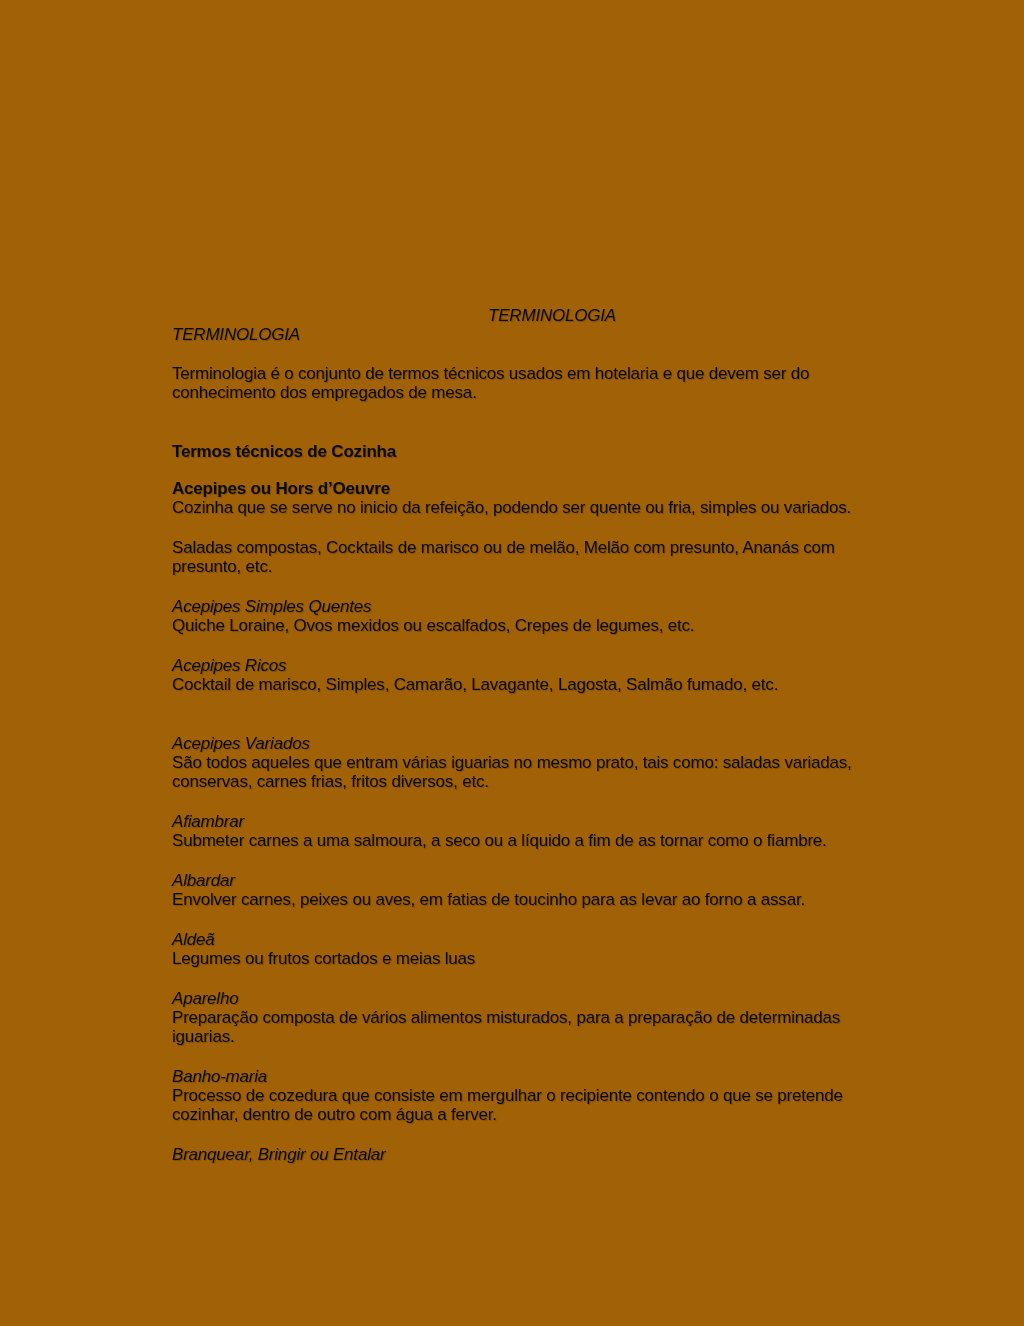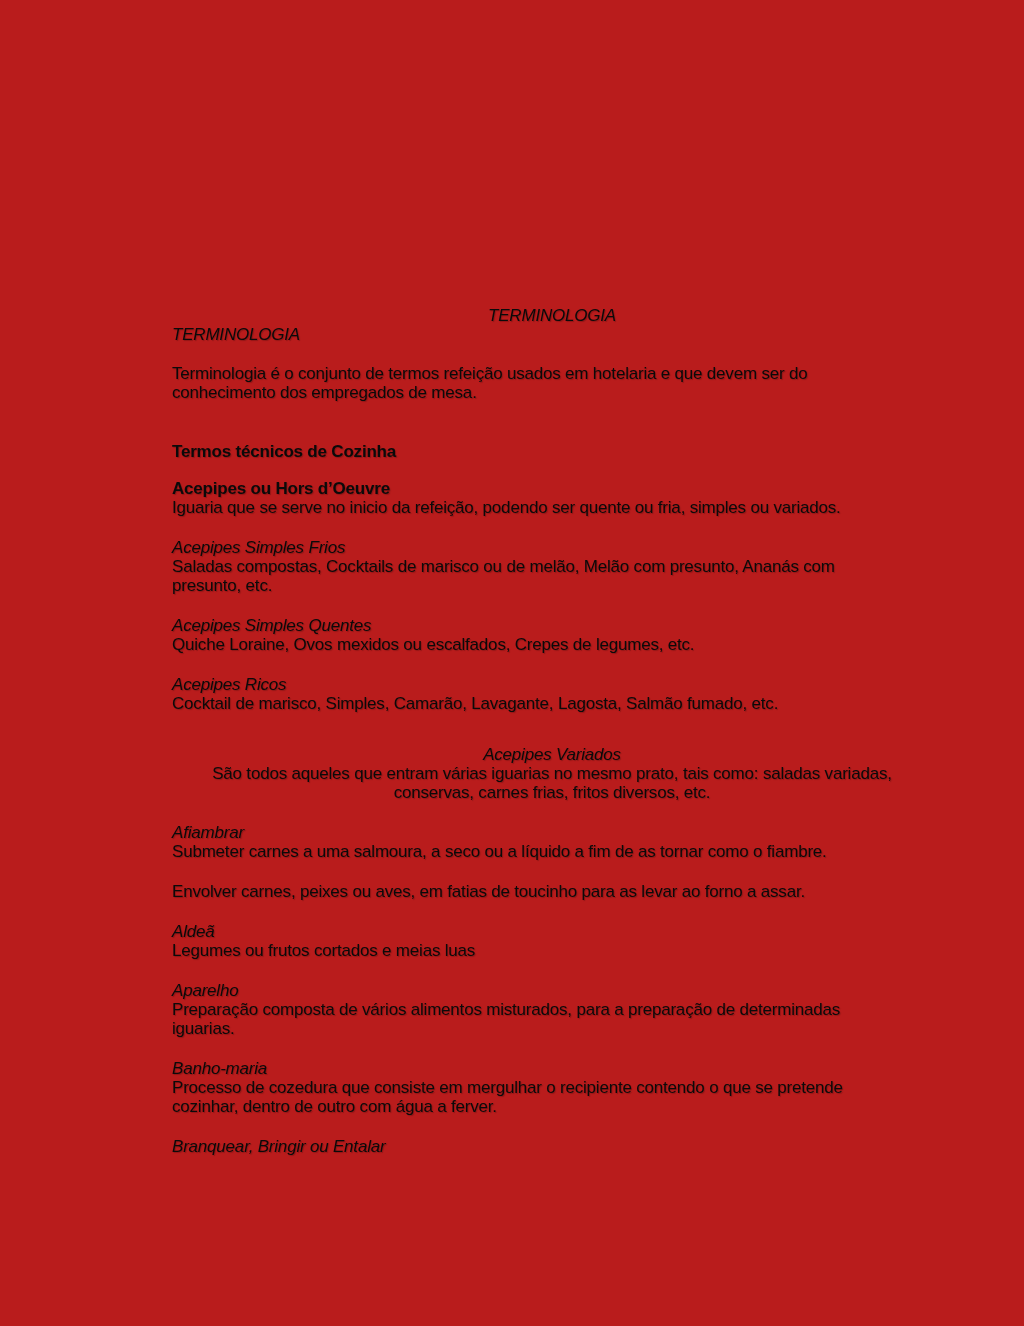--- a/index.html
+++ b/index.html
@@ -8,21 +8,21 @@
     width: 1024px;
     height: 1326px;
     position: relative;
     font-family: "Liberation Sans", "DejaVu Sans", sans-serif;
     color: #0a0a0a;
     overflow: hidden;
   }
   .page {
     position: absolute;
     inset: 0;
-    background: #b91c1c;
+    background: #a16207;
   }
   .content {
     position: absolute;
     left: 172px;
     top: 0;
     width: 760px;
     padding-top: 306px;
     font-size: 17px;
     line-height: 19px;
     letter-spacing: -0.2px;
@@ -42,42 +42,41 @@
   .section-heading {
     margin-top: 40px;
     text-align: left;
     font-weight: bold;
   }
   .terms-list {
     margin-top: 18px;
   }
   .entry { margin-top: 21px; }
   .entry:first-child { margin-top: 0; }
-  .entry.extra-gap { margin-top: 32px; text-align: center; }
+  .entry.extra-gap { margin-top: 40px; }
   .term { font-style: italic; }
   .term.regular { font-style: normal; font-weight: bold; }
   .definition { white-space: pre-line; }
 </style>
 </head>
 <body>
 
 <div class="page">
   <div class="content">
     <div class="doc-title">TERMINOLOGIA</div>
     <div class="doc-subtitle">TERMINOLOGIA</div>
-    <p class="intro">Terminologia é o conjunto de termos refeição usados em hotelaria e que devem ser do
+    <p class="intro">Terminologia é o conjunto de termos técnicos usados em hotelaria e que devem ser do
 conhecimento dos empregados de mesa.</p>
     <div class="section-heading">Termos técnicos de Cozinha</div>
     <div class="terms-list">
         <div class="entry">
           <div class="term regular">Acepipes ou Hors d’Oeuvre</div>
-          <div class="definition">Iguaria que se serve no inicio da refeição, podendo ser quente ou fria, simples ou variados.</div>
+          <div class="definition">Cozinha que se serve no inicio da refeição, podendo ser quente ou fria, simples ou variados.</div>
         </div>
         <div class="entry">
-          <div class="term">Acepipes Simples Frios</div>
           <div class="definition">Saladas compostas, Cocktails de marisco ou de melão, Melão com presunto, Ananás com
 presunto, etc.</div>
         </div>
         <div class="entry">
           <div class="term">Acepipes Simples Quentes</div>
           <div class="definition">Quiche Loraine, Ovos mexidos ou escalfados, Crepes de legumes, etc.</div>
         </div>
         <div class="entry">
           <div class="term">Acepipes Ricos</div>
           <div class="definition">Cocktail de marisco, Simples, Camarão, Lavagante, Lagosta, Salmão fumado, etc.</div>
@@ -85,20 +84,21 @@
         <div class="entry extra-gap">
           <div class="term">Acepipes Variados</div>
           <div class="definition">São todos aqueles que entram várias iguarias no mesmo prato, tais como: saladas variadas,
 conservas, carnes frias, fritos diversos, etc.</div>
         </div>
         <div class="entry">
           <div class="term">Afiambrar</div>
           <div class="definition">Submeter carnes a uma salmoura, a seco ou a líquido a fim de as tornar como o fiambre.</div>
         </div>
         <div class="entry">
+          <div class="term">Albardar</div>
           <div class="definition">Envolver carnes, peixes ou aves, em fatias de toucinho para as levar ao forno a assar.</div>
         </div>
         <div class="entry">
           <div class="term">Aldeã</div>
           <div class="definition">Legumes ou frutos cortados e meias luas</div>
         </div>
         <div class="entry">
           <div class="term">Aparelho</div>
           <div class="definition">Preparação composta de vários alimentos misturados, para a preparação de determinadas
 iguarias.</div>

